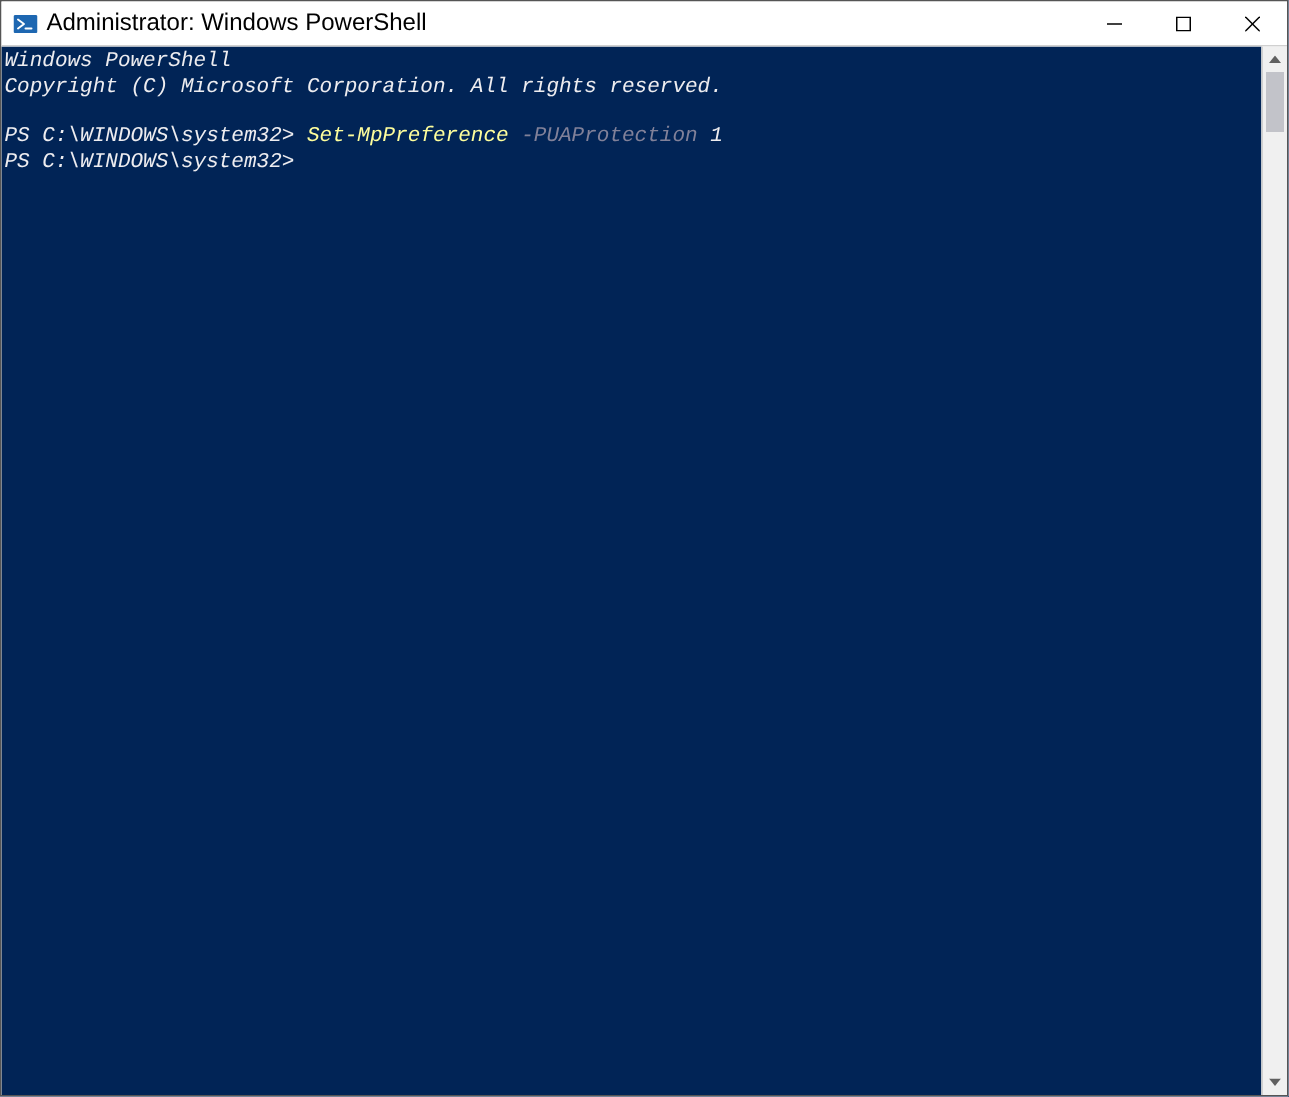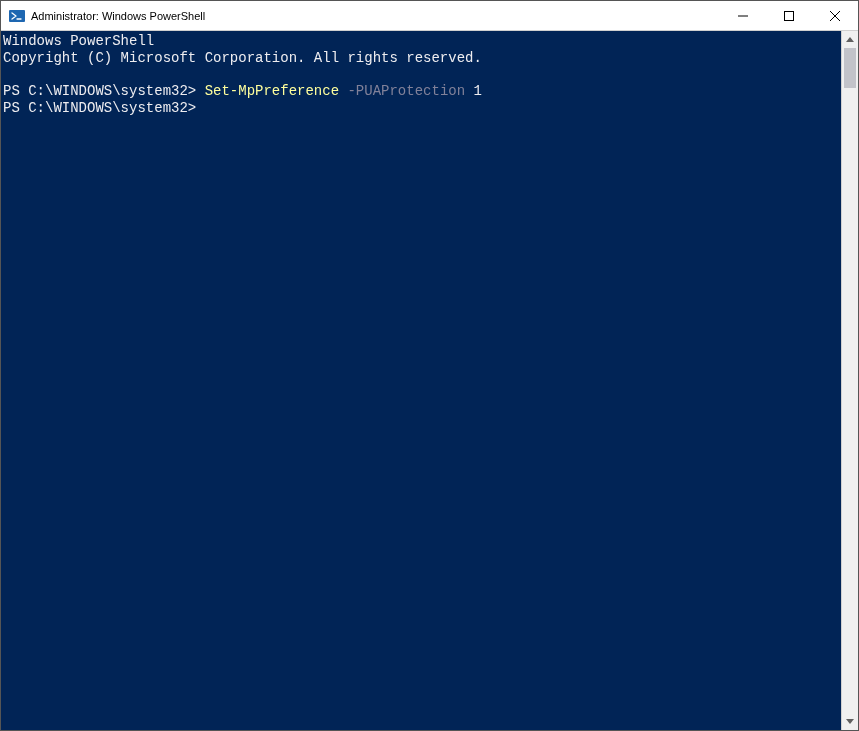--- a/index.html
+++ b/index.html
@@ -31,21 +31,21 @@
     .titlebar-icon {
       width: 16px;
       height: 16px;
       margin-left: 8px;
       margin-right: 6px;
       display: inline-flex;
       align-items: center;
       justify-content: center;
     }
     .titlebar-title {
-      font-size: 11px;
+      font-size: 16px;
       color: #000;
       flex: 1;
     }
     .window-controls {
       display: flex;
       height: 100%;
     }
     .win-btn {
       width: 46px;
       height: 100%;
@@ -54,20 +54,21 @@
       justify-content: center;
       background: transparent;
       border: none;
       cursor: pointer;
     }
     .content-area {
       flex: 1;
       display: flex;
       position: relative;
       overflow: hidden;
+      font-style: italic;
     }
     .terminal {
       flex: 1;
       background: #012456;
       color: #cccccc;
       font-family: Consolas, "Courier New", monospace;
       font-size: 14px;
       line-height: 1.2;
       padding: 2px 0 0 2px;
       white-space: pre;

